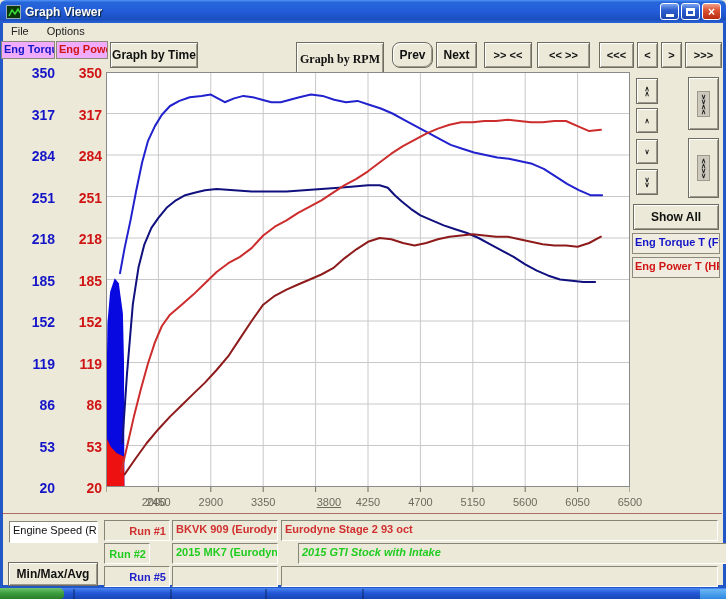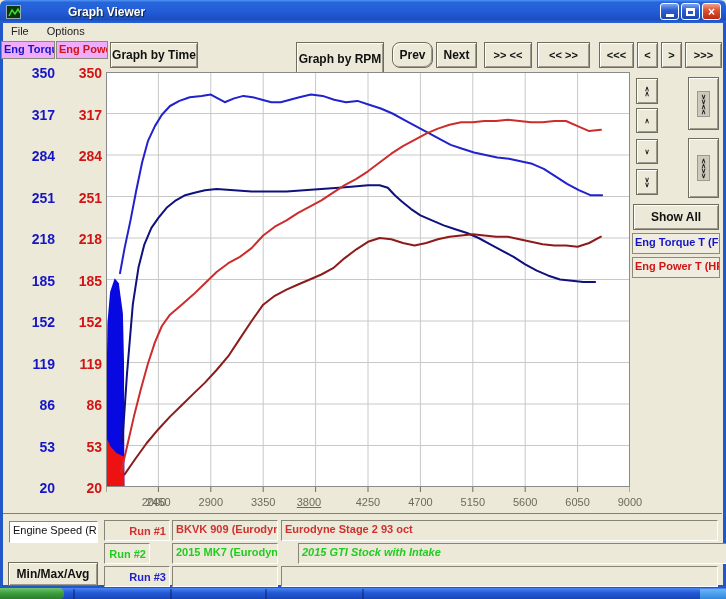--- a/index.html
+++ b/index.html
@@ -4,21 +4,21 @@
 <style>
   html,body{margin:0;padding:0;background:#3a6ea5;}
   *{box-sizing:border-box;font-family:"Liberation Sans",sans-serif;}
   #screen{position:relative;width:726px;height:599px;overflow:hidden;background:#ece9d8;}
   
   #titlebar{position:absolute;left:0;top:0;width:726px;height:23px;
     background:linear-gradient(180deg,#5294f8 0%,#2566d8 10%,#245edb 45%,#1b4fc0 85%,#2a63d8 100%);
     border-radius:6px 6px 0 0;display:flex;align-items:center;padding:0 4px;}
   #app-icon{width:15px;height:14px;background:#0a3808;border:1px solid #9ab;margin:0 4px 0 2px;position:relative;}
   #app-icon svg{position:absolute;left:0;top:0;}
-  .title-text{color:#fff;font-weight:bold;font-size:12px;text-shadow:1px 1px 1px #123;margin-left:43px;}
+  .title-text{color:#fff;font-weight:bold;font-size:12px;text-shadow:1px 1px 1px #123;}
   .winbtns{position:absolute;right:5px;top:3px;display:flex;gap:2px;}
   .winbtn{width:19px;height:17px;border-radius:3px;border:1px solid #fff;
     background:linear-gradient(180deg,#7ba4f0,#2e5fd0 40%,#1c46b0);color:#fff;
     font-size:10px;display:flex;align-items:center;justify-content:center;font-weight:bold;}
   .winbtn.close{background:linear-gradient(180deg,#f0a088,#dd5535 40%,#b92a10);font-size:12px;}
   .glyph-min{width:8px;height:3px;background:#fff;margin-top:8px;}
   .glyph-max{width:9px;height:8px;border:2px solid #fff;border-top-width:3px;}
   #menubar{position:absolute;left:3px;top:23px;width:720px;height:17px;background:#ece9d8;display:flex;gap:14px;padding:1px 6px;font-size:11px;color:#222;}
   .menu-item{padding:1px 2px;}
   #window-borders .b{position:absolute;background:#2257c8;}
@@ -85,21 +85,21 @@
 
   <div id="menubar">
     <span class="menu-item">File</span>
     <span class="menu-item">Options</span>
   </div>
 
   <div class="hdrbox" style="left:1px;width:54px;color:#1515c8;">Eng Torqu</div>
   <div class="hdrbox" style="left:56px;width:52px;color:#d01515;">Eng Powe</div>
 
   <div class="btn" style="left:110px;top:42px;width:88px;height:26px;">Graph by Time</div>
-  <div class="btn" style="left:296px;top:42px;width:88px;height:34px;">Graph by RPM</div>
+  <div class="btn" style="left:296px;top:42px;width:88px;height:34px;font-family:Liberation Serif, serif;">Graph by RPM</div>
   <div class="btn" style="left:392px;top:42px;width:41px;height:26px;border-radius:8px;">Prev</div>
   <div class="btn" style="left:436px;top:42px;width:41px;height:26px;">Next</div>
   <div class="btn" style="left:484px;top:42px;width:48px;height:26px;font-size:11px;">&gt;&gt; &lt;&lt;</div>
   <div class="btn" style="left:537px;top:42px;width:53px;height:26px;font-size:11px;">&lt;&lt; &gt;&gt;</div>
   <div class="btn" style="left:599px;top:42px;width:35px;height:26px;font-size:11px;">&lt;&lt;&lt;</div>
   <div class="btn" style="left:637px;top:42px;width:21px;height:26px;font-size:11px;">&lt;</div>
   <div class="btn" style="left:661px;top:42px;width:21px;height:26px;font-size:11px;">&gt;</div>
   <div class="btn" style="left:685px;top:42px;width:37px;height:26px;font-size:11px;">&gt;&gt;&gt;</div>
 
   <div id="plot-wrap">
@@ -167,27 +167,27 @@
       <div class="ytick" style="left: 60px; width: 42px; top: 189.5px; color: rgb(208, 21, 21);">251</div>
       <div class="ytick" style="left: 60px; width: 42px; top: 148px; color: rgb(208, 21, 21);">284</div>
       <div class="ytick" style="left: 60px; width: 42px; top: 106.5px; color: rgb(208, 21, 21);">317</div>
       <div class="ytick" style="left: 60px; width: 42px; top: 65px; color: rgb(208, 21, 21);">350</div>
     </div>
   <div id="x-labels">
       <div class="xtick" style="left: 86px; margin-left: 48px;">2000</div>
       <div class="xtick" style="left: 138.4px;">2450</div>
       <div class="xtick" style="left: 190.8px;">2900</div>
       <div class="xtick" style="left: 243.2px;">3350</div>
-      <div class="xtick" style="left: 289px; text-decoration: underline;">3800</div>
+      <div class="xtick" style="left: 309px; text-decoration: underline;">3800</div>
       <div class="xtick" style="left: 348px;">4250</div>
       <div class="xtick" style="left: 400.4px;">4700</div>
       <div class="xtick" style="left: 452.8px;">5150</div>
       <div class="xtick" style="left: 505.2px;">5600</div>
       <div class="xtick" style="left: 557.6px;">6050</div>
-      <div class="xtick" style="left: 610px;">9000</div>
+      <div class="xtick" style="left: 610px;">6500</div>
     </div>
 
   <div class="btn" style="left:636px;top:78px;width:22px;height:26px;"><span class="chev">∧
 ∧</span></div>
   <div class="btn" style="left:636px;top:108px;width:22px;height:25px;"><span class="chev">∧</span></div>
   <div class="btn" style="left:636px;top:139px;width:22px;height:25px;"><span class="chev">∨</span></div>
   <div class="btn" style="left:636px;top:169px;width:22px;height:26px;"><span class="chev">∨
 ∨</span></div>
   <div class="btn" style="left:688px;top:77px;width:31px;height:53px;"><span class="chev chev-pill">∨
 ∨
@@ -203,21 +203,21 @@
   <div class="legendbox" style="left:632px;top:233px;width:88px;color:#1515c8;">Eng Torque T (Ft-L</div>
   <div class="legendbox" style="left:632px;top:257px;width:88px;color:#d01515;">Eng Power T (HP)</div>
 
   <div id="splitline"></div>
 
   <div class="sunken whitefield" style="left:9px;top:521px;width:89px;height:22px;">Engine Speed (RPI</div>
   <div class="btn" style="left:8px;top:562px;width:90px;height:24px;">Min/Max/Avg</div>
 
   <div class="sunken runlabel" style="left:104px;top:520px;width:66px;height:21px;color:#d03030;">Run #1</div>
   <div class="sunken runlabel" style="left:104px;top:543px;width:46px;height:21px;color:#21cc21;">Run #2</div>
-  <div class="sunken runlabel" style="left:104px;top:566px;width:66px;height:21px;color:#2222cc;">Run #3</div>
+  <div class="sunken runlabel" style="left:104px;top:566px;width:66px;height:21px;color:#2222cc;">Run #5</div>
 
   <div class="sunken" style="left:172px;top:520px;width:106px;height:21px;color:#d03030;">BKVK 909 (Eurodyne, E</div>
   <div class="sunken" style="left:172px;top:543px;width:106px;height:21px;color:#21cc21;">2015 MK7 (Eurodyne, E</div>
   <div class="sunken" style="left:172px;top:566px;width:106px;height:21px;"></div>
 
   <div class="sunken" style="left:281px;top:520px;width:437px;height:21px;color:#d03030;">Eurodyne Stage 2 93 oct</div>
   <div class="sunken" style="left:298px;top:543px;width:437px;height:21px;color:#21cc21;font-style:italic;">2015 GTI Stock with Intake</div>
   <div class="sunken" style="left:281px;top:566px;width:437px;height:21px;"></div>
 
   <div id="taskbar">

